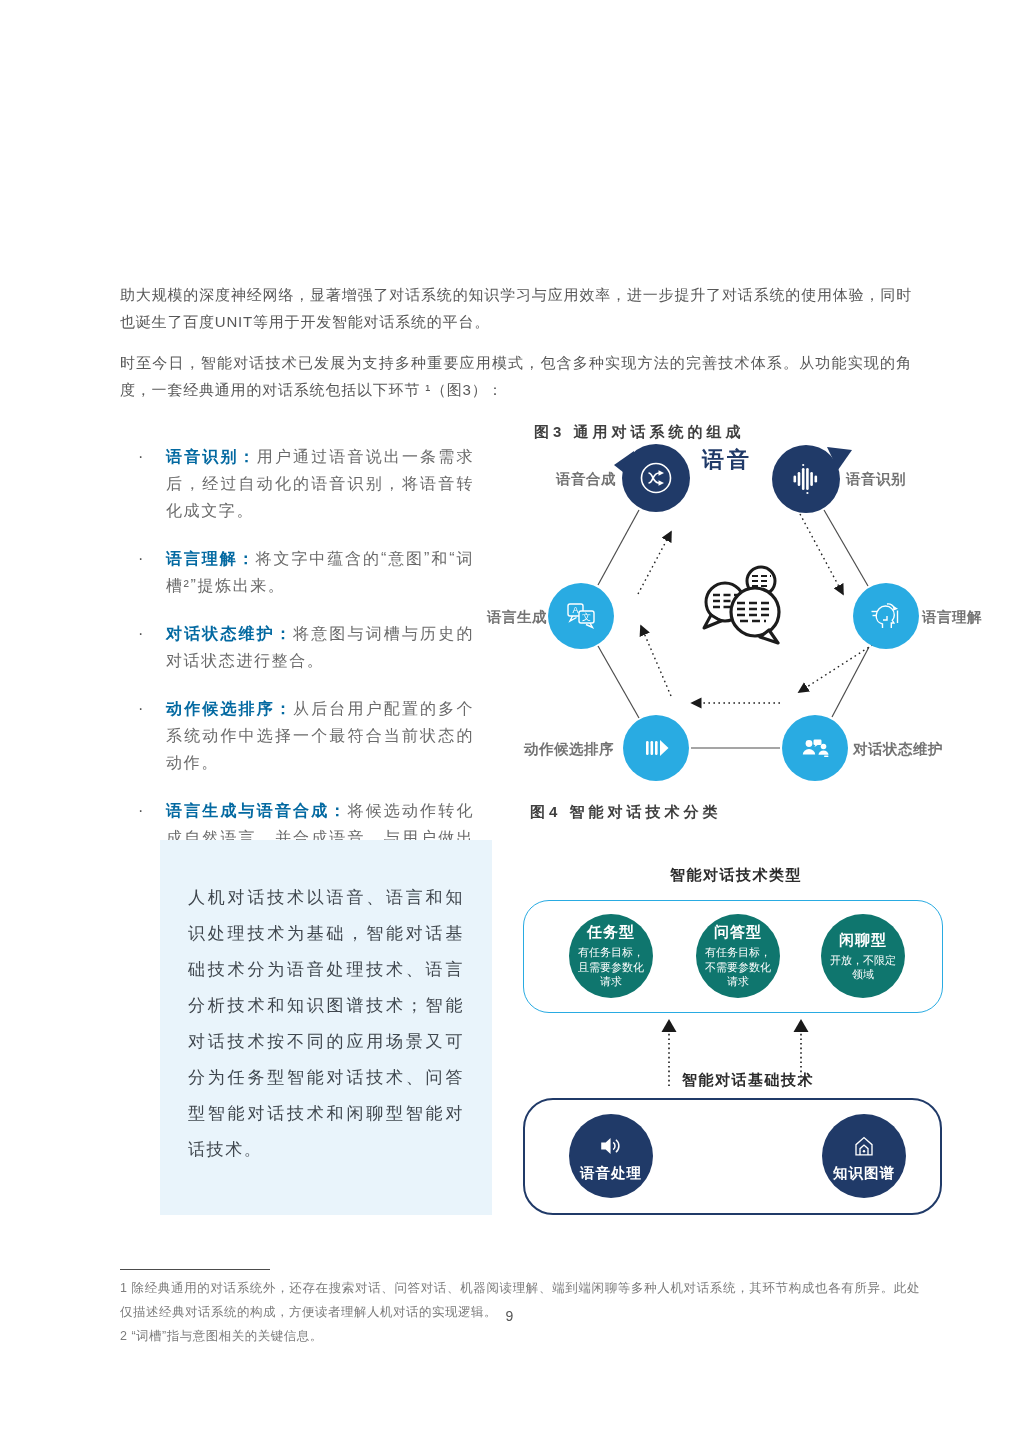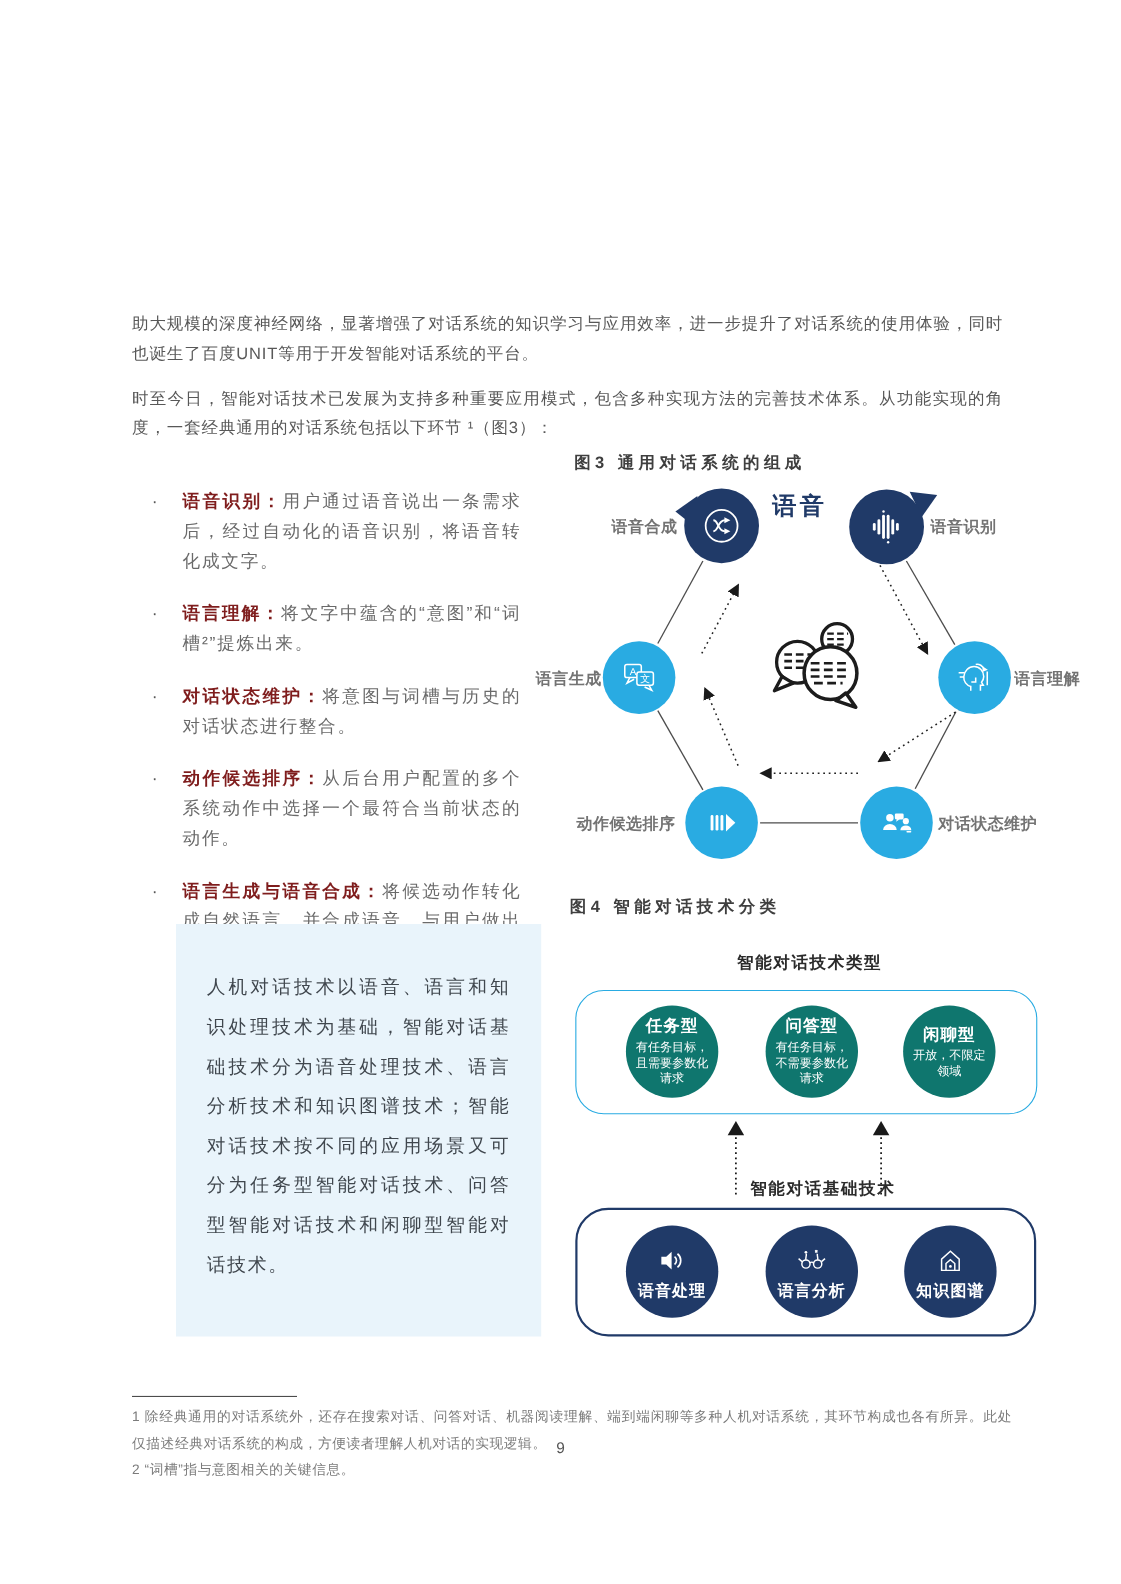--- a/index.html
+++ b/index.html
@@ -1,28 +1,28 @@
 <!DOCTYPE html>
 <html><head>
 <meta charset="utf-8">
 <style>
   html,body{margin:0;padding:0;background:#fff;}
   .page{position:relative;width:1019px;height:1440px;background:#fff;overflow:hidden;
         font-family:"Liberation Sans","DejaVu Sans",sans-serif;}
   .abs{position:absolute;}
   .body-text{position:absolute;left:120px;width:792px;margin:0;font-size:15px;line-height:27px;
              color:#585858;text-align:justify;letter-spacing:0.8px;}
-  .fig-caption{position:absolute;margin:4px;font-size:15px;font-weight:bold;color:#3f3f3f;
+  .fig-caption{position:absolute;margin:16px;font-size:15px;font-weight:bold;color:#3f3f3f;
                letter-spacing:4px;white-space:nowrap;}
   
   .bullets{position:absolute;left:122px;top:443px;width:352px;margin:0;padding:0;list-style:none;}
   .bullets li{position:relative;margin:0 0 21px 0;padding-left:44px;font-size:16px;line-height:27px;
               color:#6a6a6a;text-align:justify;letter-spacing:1.6px;}
   .bullets .dot{position:absolute;left:16px;top:0;color:#555;letter-spacing:0;}
-  .bullets .lead{font-weight:bold;color:#7f1d1d;}
+  .bullets .lead{font-weight:bold;color:#0369a1;}
   
   .node{position:absolute;border-radius:50%;display:flex;align-items:center;justify-content:center;}
   .node.navy{background:#203a68;}
   .node.blue{background:#29abe2;}
   .node-label{position:absolute;font-size:14.5px;font-weight:600;color:#737373;
               letter-spacing:0.5px;white-space:nowrap;}
   .speech-big{position:absolute;left:702px;top:445px;font-size:22px;font-weight:bold;
               color:#203a68;letter-spacing:3px;}
   
   .highlight-box{position:absolute;left:160px;top:840px;width:332px;height:375px;background:#e9f4fb;}
@@ -208,21 +208,21 @@
   <div class="node-label" style="left:846px;top:470px;">语音识别</div>
   <div class="node-label" style="left:487px;top:608px;">语言生成</div>
   <div class="node-label" style="left:922px;top:608px;">语言理解</div>
   <div class="node-label" style="left:524px;top:740px;">动作候选排序</div>
   <div class="node-label" style="left:853px;top:740px;">对话状态维护</div>
 
   <div class="highlight-box">
     <p>人机对话技术以语音、语言和知识处理技术为基础，智能对话基础技术分为语音处理技术、语言分析技术和知识图谱技术；智能对话技术按不同的应用场景又可分为任务型智能对话技术、问答型智能对话技术和闲聊型智能对话技术。</p>
   </div>
 
-  <div class="fig-caption" style="left:514px;top:811px;">图4  智能对话技术分类</div>
+  <div class="fig-caption" style="left:514px;top:787px;">图4  智能对话技术分类</div>
   <div class="group-label" style="left:670px;top:866px;">智能对话技术类型</div>
 
   <div class="round-rect rect-blue" style="left:523px;top:900px;width:418px;height:111px;"></div>
 
   <div class="type-circle" style="left:569px;top:914px;">
     <div class="t">任务型</div>
     <div class="d">有任务目标，</div>
     <div class="d">且需要参数化</div>
     <div class="d">请求</div>
   </div>
@@ -254,36 +254,20 @@
   <div class="found-circle" style="left:569px;top:1114px;">
     <svg width="32" height="32" viewBox="0 0 36 36">
       <polygon points="7,14 12,14 17.5,9 17.5,27 12,22 7,22" fill="#fff"></polygon>
       <g stroke="#fff" stroke-width="1.7" fill="none">
         <path d="M20.5,14 a5,5 0 0 1 0,8"></path>
         <path d="M23.5,11 a9,9 0 0 1 0,14"></path>
       </g>
     </svg>
     <div class="t">语音处理</div>
   </div>
-  <div class="found-circle" style="left:696px;top:1114px;">
-    <svg width="32" height="32" viewBox="0 0 36 36">
-      <g stroke="#fff" stroke-width="1.5" fill="none">
-        <circle cx="12" cy="21.5" r="4.2"></circle>
-        <circle cx="24" cy="21.5" r="4.2"></circle>
-        <path d="M16.2,20.5 a2.2,2.2 0 0 1 3.6,0"></path>
-        <path d="M8,19 L4.5,16"></path>
-        <path d="M28,19 L31.5,16"></path>
-        <path d="M12,17.3 c-0.6,-2.5 0.8,-4 0.3,-6.3"></path>
-        <path d="M24,17.3 c0.6,-2.5 -0.8,-4 -0.3,-6.3"></path>
-        <path d="M21.5,7.5 l2.2,2.2 M23.7,7.5 l-2.2,2.2"></path>
-      </g>
-      <circle cx="12" cy="9.5" r="1.4" fill="#fff"></circle>
-    </svg>
-    <div class="t">语言分析</div>
-  </div>
   <div class="found-circle" style="left:822px;top:1114px;">
     <svg width="32" height="32" viewBox="0 0 36 36">
       <g stroke="#fff" stroke-width="1.5" fill="none">
         <path d="M9,28 v-11.5 l9,-8 9,8 V28 z"></path>
         <path d="M13.5,28 v-7 l4.5,-4 4.5,4 v7"></path>
       </g>
       <circle cx="18" cy="24" r="1.4" fill="#fff"></circle>
     </svg>
     <div class="t">知识图谱</div>
   </div>

